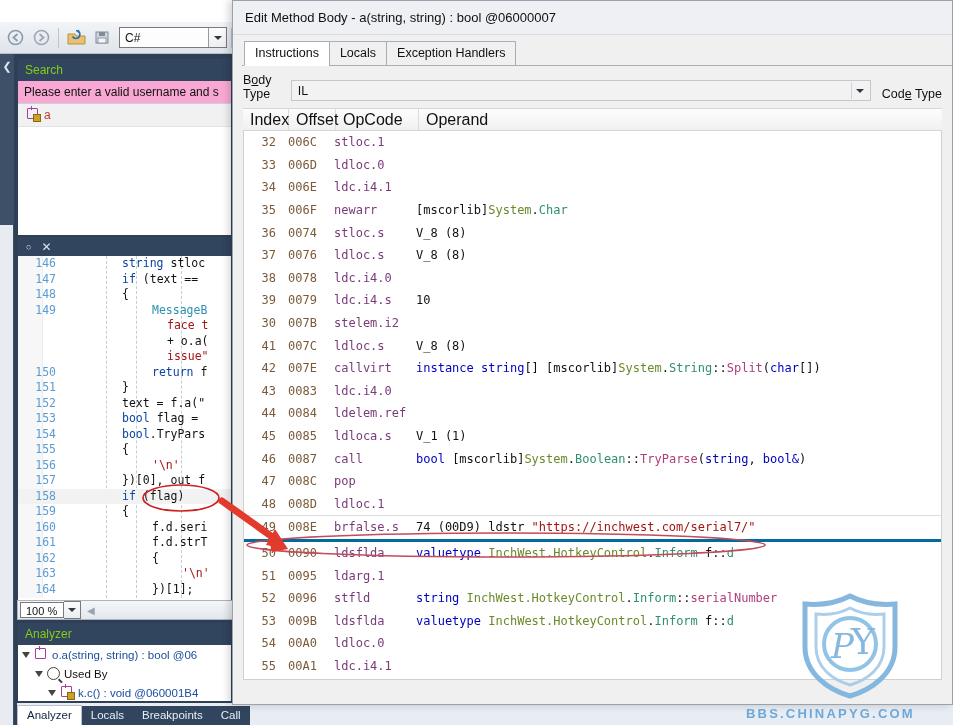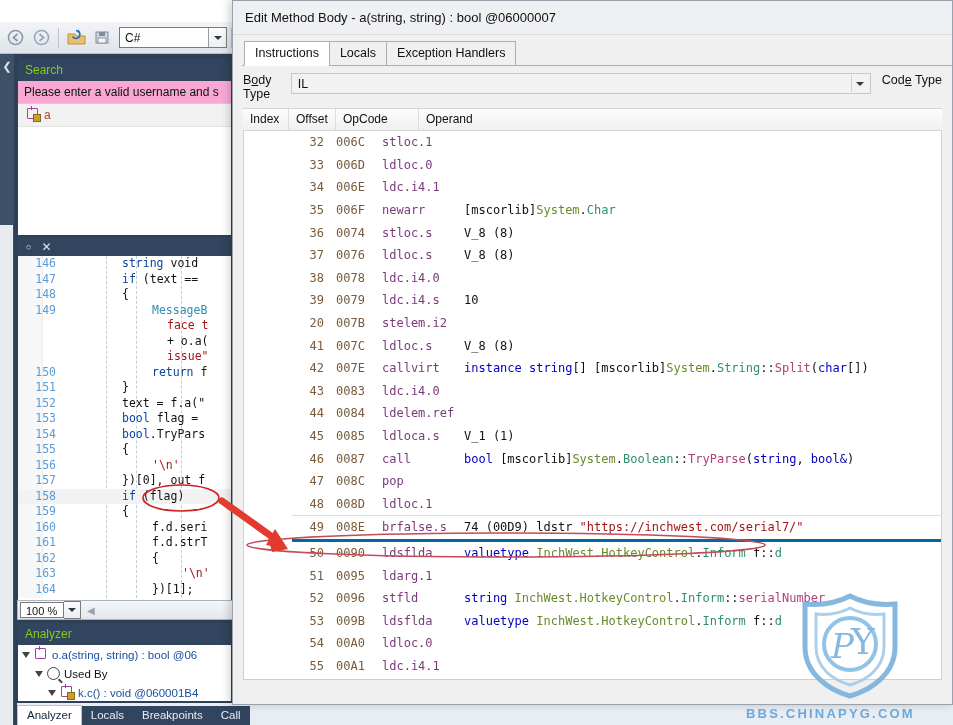--- a/index.html
+++ b/index.html
@@ -145,21 +145,21 @@
     border-bottom: 1px solid #a8aeb5; padding-left:2px;
   }
   .dtab {
     font-size: 12.5px; color:#111; padding: 4px 10px 5px 10px;
     border:1px solid #a8aeb5; background:#f0f0f0; margin-right:-1px;
     position:relative; top:1px;
   }
   .dtab.active { background:#ffffff; border-bottom:1px solid #ffffff; }
 
   .dlg-body { padding: 0 10px; }
-  .row-bodytype { display:flex; align-items:flex-start; height:28px; margin-top:7px; }
+  .row-bodytype { display:flex; align-items:flex-end; height:28px; margin-top:7px; }
   .lbl { font-size:12.5px; color:#111; }
   .u { text-decoration: underline; }
   .sel-bodytype {
     flex: 0 0 auto; width: 580px; height:21px; background:#f2f2f2;
     border:1px solid #c4c8cc; box-sizing:border-box; margin-left:7px;
     position:relative; display:flex; align-items:center; padding-left:6px;
     font-size:12.5px; color:#111;
   }
   .sel-bodytype .arrowbox {
     position:absolute; right:1px; top:1px; width:17px; height:17px;
@@ -171,29 +171,29 @@
   .cb { width:13px; height:13px; border:1px solid #6d7681; background:#fff; display:flex; align-items:center; justify-content:center; }
   .cb .tick { font-size:11px; line-height:11px; color:#111; }
   .tbox {
     height:19px; border:1px solid #cfa54a; background:#fff; box-sizing:border-box;
     font-size:12px; color:#111; display:flex; align-items:center; padding-left:5px;
   }
 
   .grid-head {
     margin-top:7px; height:21px; background: linear-gradient(#fdfdfd,#f0f0f0);
     border-top:1px solid #d6d6d6; border-bottom:1px solid #d6d6d6;
-    display:flex; align-items:center; font-size:12px; color:#111;
+    display:flex; align-items:center; font-size:16px; color:#111;
   }
   .gh { height:21px; line-height:21px; border-right:1px solid #dcdcdc; box-sizing:border-box; padding-left:7px; }
 
   .grid-wrap {
     position: relative;
     background:#fff; border:1px solid #d0d0d0; border-top:none;
     height: 548px; overflow:hidden;
-    font-family: "DejaVu Sans Mono", monospace; font-size:12px;padding-left:48px;
+    font-family: "DejaVu Sans Mono", monospace; font-size:12px;
   }
   .grow { height:22.6px; display:flex; align-items:center; white-space:pre; }
   .grow.hl { background:#ffffff; border-top:1px solid #dcdcdc; border-bottom:3px solid #0369a1; }
   .c-idx { width:38px; text-align:right; padding-right:6px; color:#7a5a3a; box-sizing:border-box; flex:0 0 auto;}
   .c-off { width:48px; padding-left:6px; color:#7a5a3a; box-sizing:border-box; flex:0 0 auto;}
   .c-op  { width:84px; padding-left:4px; color:#7a3a7a; box-sizing:border-box; flex:0 0 auto;}
   .c-opd { flex:1 1 auto; padding-left:2px; color:#111; }
   .il-k  { color:#0000c0; }
   .il-ns { color:#6a8a2a; }
   .il-ty { color:#2f8f6f; }
@@ -295,21 +295,21 @@
       <div class="codetab-bar">
         <span style="font-size:9px;">○</span>
         <span style="font-size:12px;">✕</span>
       </div>
       <div class="code-body">
         <div class="code-gutter-bg"></div>
         <div class="ind-line" style="left:88px;"></div>
         <div class="ind-line" style="left:118px;"></div>
         <div class="ind-line" style="left:163px;"></div>
 
-        <div class="code-line"><span class="ln">146</span><span class="ctext" style="padding-left:58px;"><span class="k">string</span> <span class="n">void </span></span></div>
+        <div class="code-line"><span class="ln">146</span><span class="ctext" style="padding-left:58px;"><span class="k">string</span> <span class="n">stloc </span></span></div>
         <div class="code-line"><span class="ln">147</span><span class="ctext" style="padding-left:58px;"><span class="k">if</span> <span class="n">(text ==</span></span></div>
         <div class="code-line"><span class="ln">148</span><span class="ctext" style="padding-left:58px;"><span class="n">{</span></span></div>
         <div class="code-line"><span class="ln">149</span><span class="ctext" style="padding-left:88px;"><span class="t">MessageB</span></span></div>
         <div class="code-line"><span class="ln"></span><span class="ctext" style="padding-left:103px;"><span class="s">face t</span></span></div>
         <div class="code-line"><span class="ln"></span><span class="ctext" style="padding-left:103px;"><span class="n">+ o.a(</span></span></div>
         <div class="code-line"><span class="ln"></span><span class="ctext" style="padding-left:103px;"><span class="s">issue"</span></span></div>
         <div class="code-line"><span class="ln">150</span><span class="ctext" style="padding-left:88px;"><span class="k">return</span> <span class="n">f</span></span></div>
         <div class="code-line"><span class="ln">151</span><span class="ctext" style="padding-left:58px;"><span class="n">}</span></span></div>
         <div class="code-line"><span class="ln">152</span><span class="ctext" style="padding-left:58px;"><span class="n">text = f.a("</span></span></div>
         <div class="code-line"><span class="ln">153</span><span class="ctext" style="padding-left:58px;"><span class="k">bool</span> <span class="n">flag = </span></span></div>
@@ -401,21 +401,21 @@
 
       <div class="grid-wrap" id="grid-rows">
           <div class="grow"><span class="c-idx">32</span><span class="c-off">006C</span><span class="c-op">stloc.1</span><span class="c-opd"></span></div>
           <div class="grow"><span class="c-idx">33</span><span class="c-off">006D</span><span class="c-op">ldloc.0</span><span class="c-opd"></span></div>
           <div class="grow"><span class="c-idx">34</span><span class="c-off">006E</span><span class="c-op">ldc.i4.1</span><span class="c-opd"></span></div>
           <div class="grow"><span class="c-idx">35</span><span class="c-off">006F</span><span class="c-op">newarr</span><span class="c-opd"><span class="il-pl">[mscorlib]</span><span class="il-ns">System</span><span class="il-pl">.</span><span class="il-ty">Char</span></span></div>
           <div class="grow"><span class="c-idx">36</span><span class="c-off">0074</span><span class="c-op">stloc.s</span><span class="c-opd"><span class="il-pl">V_8 (8)</span></span></div>
           <div class="grow"><span class="c-idx">37</span><span class="c-off">0076</span><span class="c-op">ldloc.s</span><span class="c-opd"><span class="il-pl">V_8 (8)</span></span></div>
           <div class="grow"><span class="c-idx">38</span><span class="c-off">0078</span><span class="c-op">ldc.i4.0</span><span class="c-opd"></span></div>
           <div class="grow"><span class="c-idx">39</span><span class="c-off">0079</span><span class="c-op">ldc.i4.s</span><span class="c-opd"><span class="il-pl">10</span></span></div>
-          <div class="grow"><span class="c-idx">20</span><span class="c-off">007B</span><span class="c-op">stelem.i2</span><span class="c-opd"></span></div>
+          <div class="grow"><span class="c-idx">30</span><span class="c-off">007B</span><span class="c-op">stelem.i2</span><span class="c-opd"></span></div>
           <div class="grow"><span class="c-idx">41</span><span class="c-off">007C</span><span class="c-op">ldloc.s</span><span class="c-opd"><span class="il-pl">V_8 (8)</span></span></div>
           <div class="grow"><span class="c-idx">42</span><span class="c-off">007E</span><span class="c-op">callvirt</span><span class="c-opd"><span class="il-k">instance string</span><span class="il-pl">[] </span><span class="il-pl">[mscorlib]</span><span class="il-ns">System</span><span class="il-pl">.</span><span class="il-ty">String</span><span class="il-pl">::</span><span class="il-mem">Split</span><span class="il-pl">(</span><span class="il-k">char</span><span class="il-pl">[])</span></span></div>
           <div class="grow"><span class="c-idx">43</span><span class="c-off">0083</span><span class="c-op">ldc.i4.0</span><span class="c-opd"></span></div>
           <div class="grow"><span class="c-idx">44</span><span class="c-off">0084</span><span class="c-op">ldelem.ref</span><span class="c-opd"></span></div>
           <div class="grow"><span class="c-idx">45</span><span class="c-off">0085</span><span class="c-op">ldloca.s</span><span class="c-opd"><span class="il-pl">V_1 (1)</span></span></div>
           <div class="grow"><span class="c-idx">46</span><span class="c-off">0087</span><span class="c-op">call</span><span class="c-opd"><span class="il-k">bool</span><span class="il-pl"> [mscorlib]</span><span class="il-ns">System</span><span class="il-pl">.</span><span class="il-ty">Boolean</span><span class="il-pl">::</span><span class="il-mem">TryParse</span><span class="il-pl">(</span><span class="il-k">string</span><span class="il-pl">, </span><span class="il-k">bool&amp;</span><span class="il-pl">)</span></span></div>
           <div class="grow"><span class="c-idx">47</span><span class="c-off">008C</span><span class="c-op">pop</span><span class="c-opd"></span></div>
           <div class="grow"><span class="c-idx">48</span><span class="c-off">008D</span><span class="c-op">ldloc.1</span><span class="c-opd"></span></div>
           <div class="grow hl"><span class="c-idx">49</span><span class="c-off">008E</span><span class="c-op">brfalse.s</span><span class="c-opd"><span class="il-pl">74 (00D9) ldstr </span><span class="il-str">"https://inchwest.com/serial7/"</span></span></div>
           <div class="grow"><span class="c-idx">50</span><span class="c-off">0090</span><span class="c-op">ldsflda</span><span class="c-opd"><span class="il-k">valuetype</span><span class="il-pl"> </span><span class="il-ns">InchWest.HotkeyControl</span><span class="il-pl">.</span><span class="il-ty">Inform</span><span class="il-pl"> f::</span><span class="il-ty">d</span></span></div>

